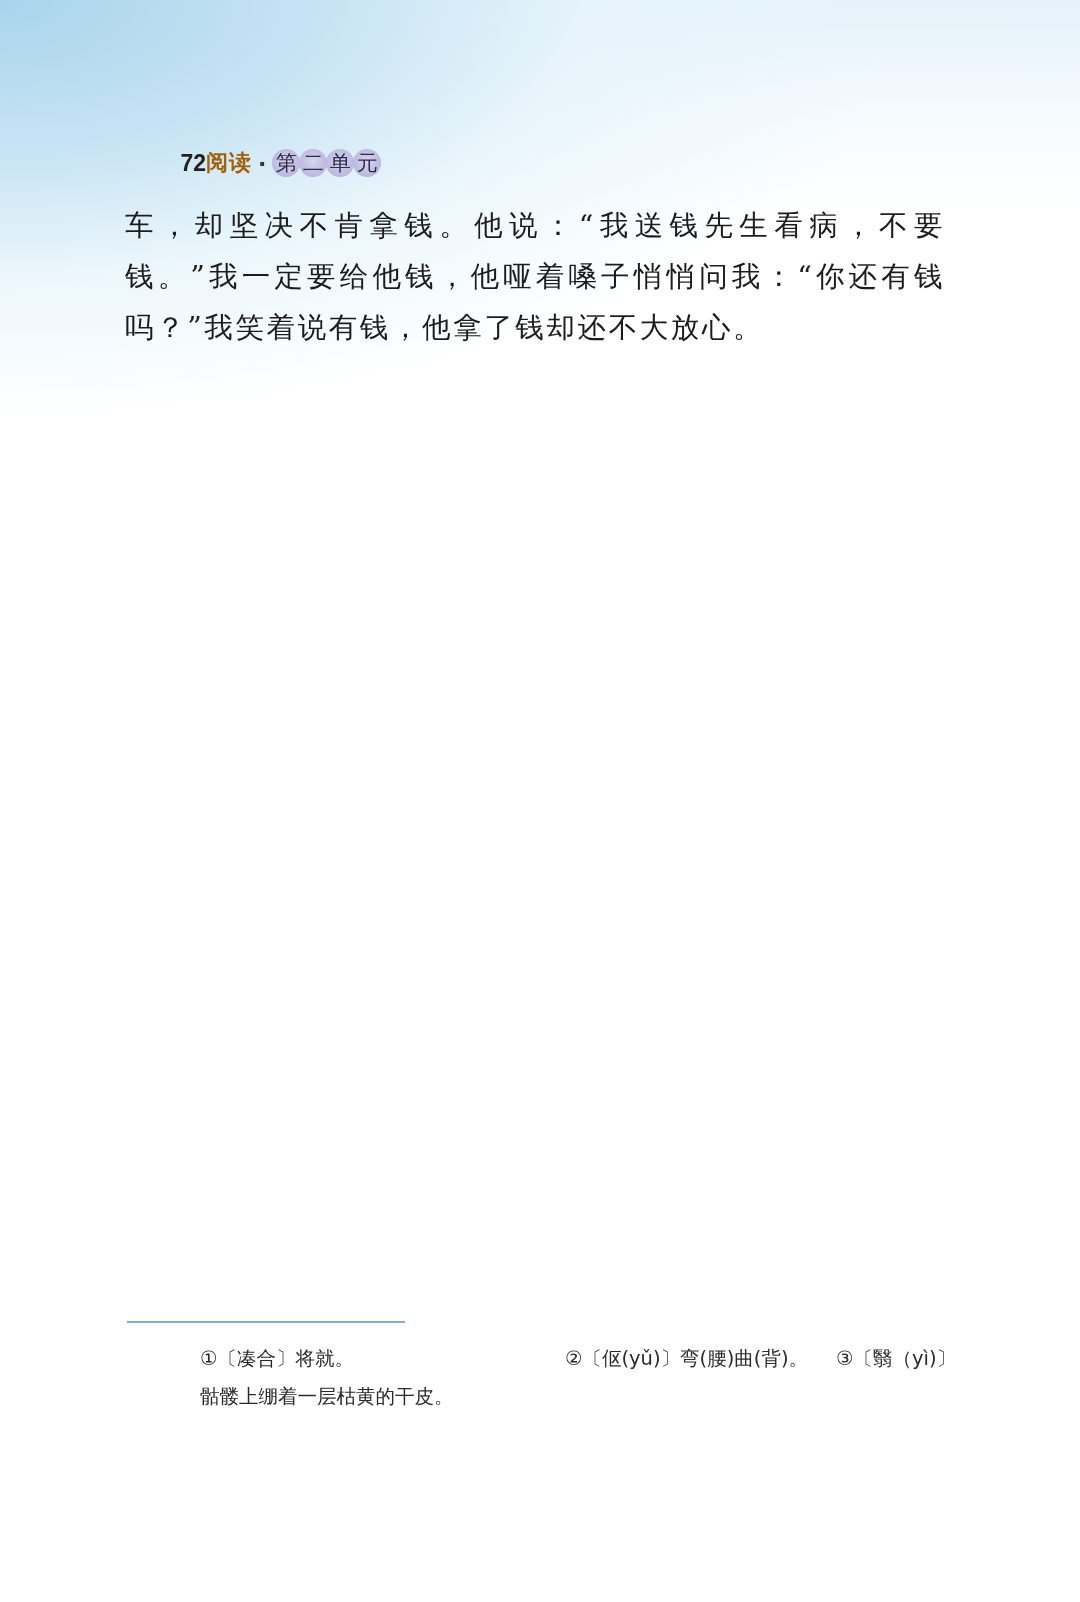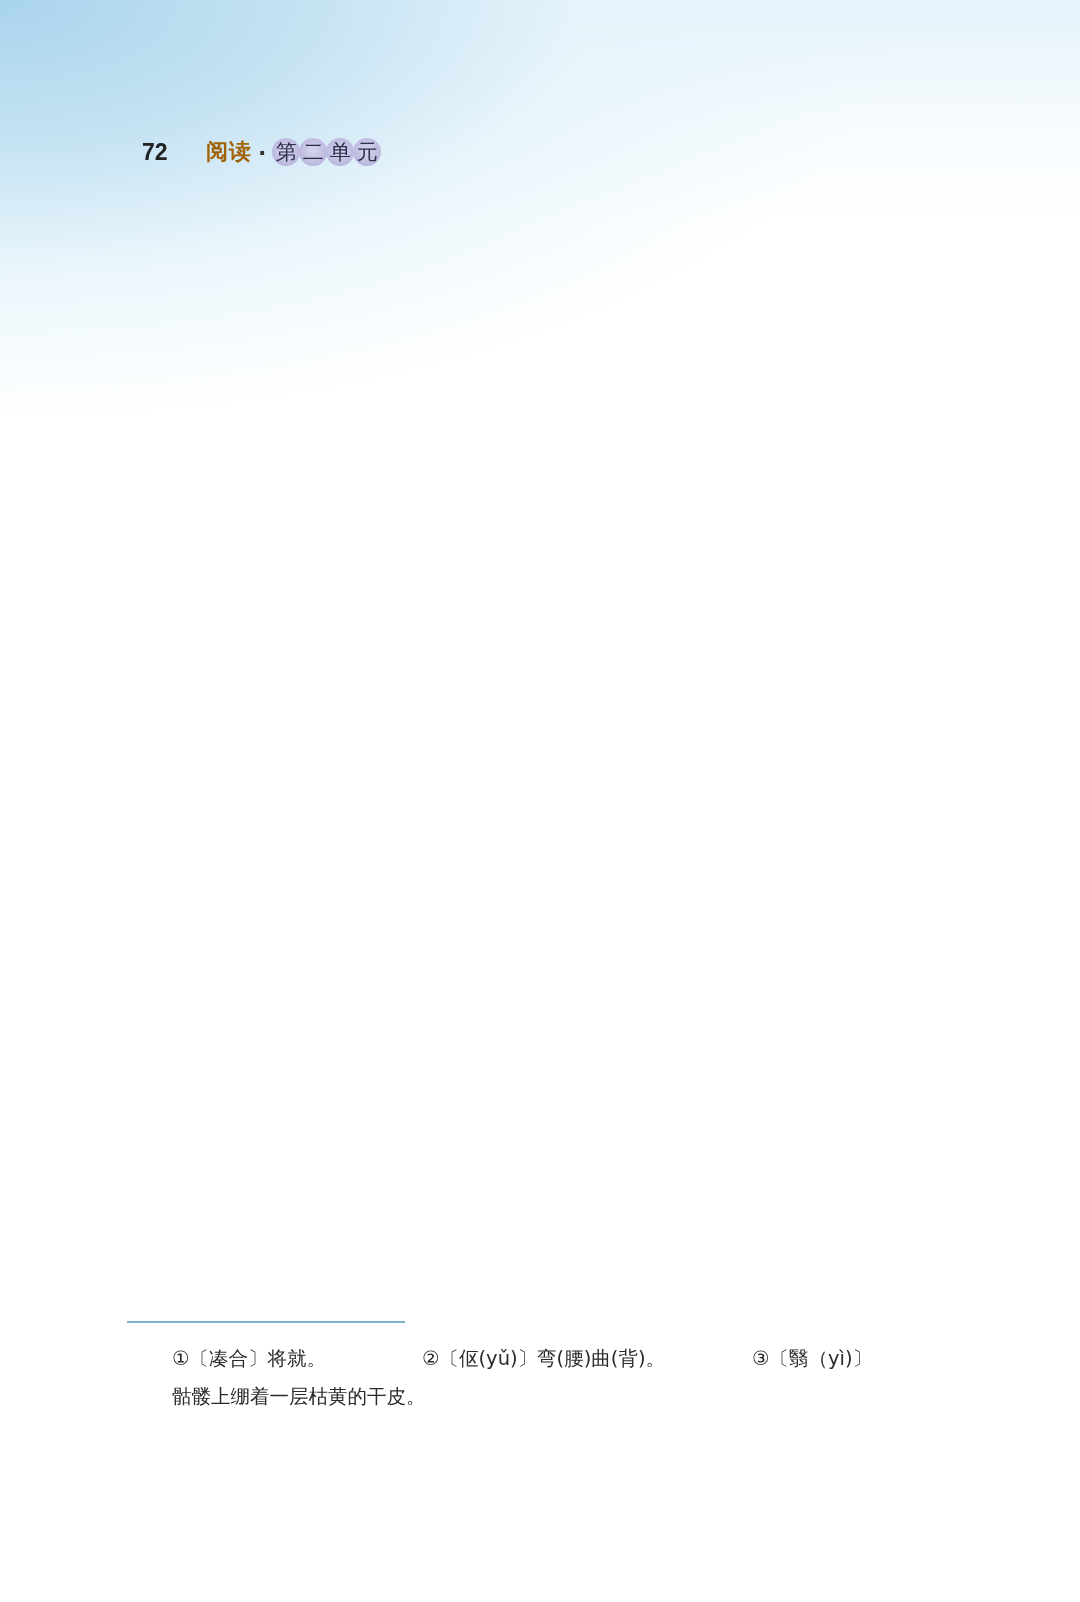--- a/index.html
+++ b/index.html
@@ -13,24 +13,25 @@
       overflow: hidden;
       font-family: "DejaVu Serif", "Liberation Serif", serif;
       color: #1a1a1a;
       background:
         radial-gradient(ellipse 900px 420px at 0px 0px, #a9d4ec 0%, #c6e3f3 35%, rgba(230,244,251,0.8) 65%, rgba(255,255,255,0) 100%),
         linear-gradient(180deg, #e4f2fa 0px, #f6fbfe 120px, #ffffff 220px, #ffffff 100%);
     }
     .page-header {
       position: absolute;
       left: 142px;
-      top: 135px;
+      top: 146px;
       height: 34px;
       display: flex;
       align-items: center;
+      text-align: right;
     }
     .page-number {
       font-family: "Liberation Sans", "DejaVu Sans", sans-serif;
       font-weight: bold;
       font-size: 23px;
       color: #222;
       width: 64px;
     }
     .section-label {
       font-family: "DejaVu Sans", sans-serif;
@@ -104,41 +105,45 @@
       font-size: 19.5px;
       line-height: 38px;
       color: #2a2a2a;
     }
     .footnotes .fn-line {
       display: flex;
       white-space: nowrap;
     }
     .footnotes .fn-item {
       display: inline-block;
+      margin-left: 28px;
     }
     .footnotes .fn-1 { width: 250px; }
-    .footnotes .fn-2 { width: 330px; }
+    .footnotes .fn-2 { width: 330px; text-align: right; }
     .footnotes .fn-3 { }
   </style>
 </head>
 <body>
 
 <div class="page-header">
   <span class="page-number">72</span>
   <span class="section-label">阅读</span>
   <span class="section-dot">·</span>
   <span class="unit-badge">
     <span>第</span>
     <span>二</span>
     <span>单</span>
     <span>元</span>
   </span>
 </div>
 
 <div class="body-text">
+  <p>
+    <span>车，却坚决不肯拿钱。他说：“我送钱先生看病，不要钱。”我一定要给他钱，他哑着嗓子悄悄问我：“你还有钱吗？”我笑着说有钱，他拿了钱却还不大放心。</span>
+  </p>
 </div>
 
 <div class="footnote-divider"></div>
 
 <div class="footnotes">
   <div class="fn-line">
     <span class="fn-item fn-1">①〔凑合〕将就。</span>
     <span class="fn-item fn-2">②〔伛(yǔ)〕弯(腰)曲(背)。</span>
     <span class="fn-item fn-3">③〔翳（yì)〕</span>
   </div>

